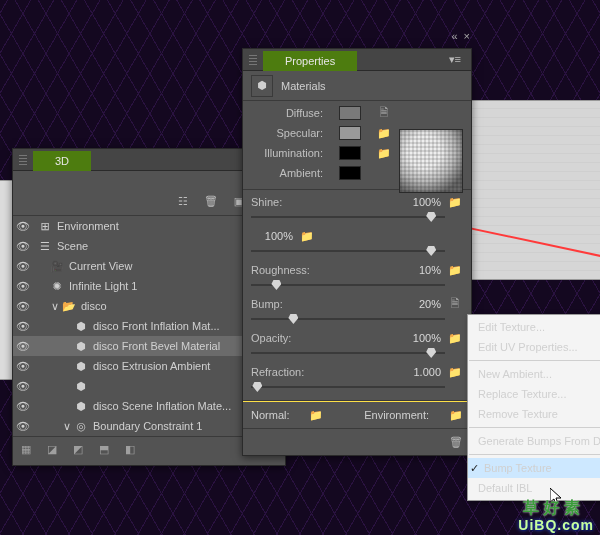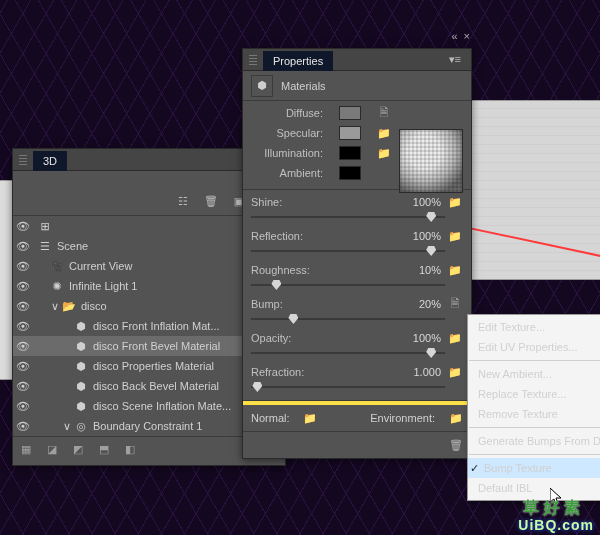--- a/index.html
+++ b/index.html
@@ -12,21 +12,21 @@
   .shape.s1 { left: -40px; top: 180px; width: 70px; height: 200px; border-radius: 8px; }
   .shape.s2 { right: -20px; top: 100px; width: 180px; height: 180px; border-radius: 12px;
     background:
      repeating-linear-gradient(0deg,#d6d6d6 0 8px,#cfcfcf 8px 9px),
      repeating-linear-gradient(90deg,#d6d6d6 0 8px,#cfcfcf 8px 9px); }
   .redline { position: absolute; right: -10px; top: 240px; width: 160px; height: 2px; background: #ff3a3a; transform: rotate(12deg); }
 
   .panel { position: absolute; background: #535353; border: 1px solid #2a2a2a; box-shadow: 0 2px 8px rgba(0,0,0,.5); }
   .panel-tabbar { display: flex; align-items: center; height: 22px; background: #454545; border-bottom: 1px solid #2a2a2a; padding: 0 6px; }
   .panel-tabbar .grip { width: 8px; height: 10px; margin-right: 6px; background: repeating-linear-gradient(0deg,#777 0 1px,transparent 1px 3px); }
-  .tab { padding: 4px 10px; background: #0f172a; color: #e6e6e6; margin-top: 2px; }
+  .tab { padding: 4px 22px; background: #4d7c0f; color: #e6e6e6; margin-top: 2px; }
   .collapse, .close, .menuopt { margin-left: auto; color: #bbb; padding: 0 4px; cursor: default; }
 
   
   #panel3d { left: 12px; top: 148px; width: 274px; }
   .toolbar3d { height: 28px; display: flex; align-items: center; justify-content: flex-end; gap: 12px; padding: 0 10px; border-bottom: 1px solid #3a3a3a; }
   .toolbar3d .ico { width: 16px; height: 16px; display:flex; align-items:center; justify-content:center; color:#bfbfbf; }
   .treerow { display: flex; align-items: center; height: 20px; padding-right: 6px; }
   .eye { width: 20px; display:flex; justify-content:center; color:#cfcfcf; }
   .treerow .icon { width: 16px; display:flex; justify-content:center; margin-right: 4px; color:#cfcfcf; }
   .tw { width: 12px; color:#cfcfcf; text-align:center; }
@@ -55,21 +55,21 @@
   .preview { position:absolute; right:8px; top:28px; width:64px; height:64px; border:1px solid #2a2a2a; background: radial-gradient(circle at 40% 35%, #eee 0 30%, #bbb 55%, #666 80%); }
   .preview::after { content:""; position:absolute; inset:0; background: repeating-linear-gradient(0deg, rgba(0,0,0,.12) 0 2px, transparent 2px 4px), repeating-linear-gradient(90deg, rgba(0,0,0,.12) 0 2px, transparent 2px 4px); }
   .sliderrow { padding: 4px 8px 2px 8px; }
   .sliderrow .top { display:flex; align-items:center; }
   .sliderrow .lab { flex:1; color:#c0c0c0; }
   .sliderrow .val { color:#d8d8d8; width:42px; text-align:right; }
   .endico { width:16px; height:16px; margin-left:6px; color:#b8b8b8; display:flex; align-items:center; justify-content:center; }
   .track { position:relative; height:10px; margin-top:2px; }
   .track::before { content:""; position:absolute; left:0; right:18px; top:4px; height:2px; background:#3a3a3a; }
   .thumb { position:absolute; top:0; width:10px; height:10px; background:#d6d6d6; transform: translateX(-5px); clip-path: polygon(50% 100%, 0 40%, 20% 0, 80% 0, 100% 40%); }
-  .proprow2 { display:flex; align-items:center; gap:14px; padding: 6px 8px; border-top:4px solid #fde047; }
+  .proprow2 { display:flex; align-items:center; gap:20px; padding: 6px 8px; border-top:1px solid #fde047; }
   .propsfoot { display:flex; justify-content:flex-end; padding:6px 8px; border-top:1px solid #3a3a3a; }
 
   
   #ctx { position:absolute; left: 467px; top: 314px; width: 140px; background:#f4f4f4; border:1px solid #9a9a9a; box-shadow: 2px 2px 6px rgba(0,0,0,.4); padding: 2px 0; }
   #ctx .mi { height: 20px; display:flex; align-items:center; padding: 0 10px; color:#222; font-size:11px; white-space:nowrap; }
   #ctx .sep { height:1px; background:#cfcfcf; margin:3px 1px; }
   #ctx .mi.hl { background:#cde8ff; }
   #ctx .mi .chk { width:14px; margin-left:-8px; color:#222; }
   .cursor { position:absolute; left:550px; top:488px; width:12px; height:18px; }
   .cursor svg { width:12px; height:18px; }
@@ -105,20 +105,21 @@
     <span class="ico">☷</span>
     <span class="ico">🗑</span>
     <span class="ico">▣</span>
     <span class="ico">💡</span>
   </div>
 
   <div class="treerow">
     <span class="eye">👁</span>
     <span class="indent1"></span>
     <span class="icon">⊞</span>
+    <span class="label">Environment</span>
     <span class="envmenu">▾≡</span>
   </div>
   <div class="treerow">
     <span class="eye">👁</span>
     <span class="indent1"></span>
     <span class="icon">☰</span>
     <span class="label">Scene</span>
   </div>
   <div class="treerow">
     <span class="eye">👁</span>
@@ -148,27 +149,26 @@
   <div class="treerow sel">
     <span class="eye">👁</span>
     <span class="indent4"></span>
     <span class="icon">⬢</span>
     <span class="label">disco Front Bevel Material</span>
   </div>
   <div class="treerow">
     <span class="eye">👁</span>
     <span class="indent4"></span>
     <span class="icon">⬢</span>
-    <span class="label">disco Properties Material</span>
-  </div>
-  <div class="treerow">
-    <span class="eye">👁</span>
-    <span class="indent4"></span>
-    <span class="icon">⬢</span>
-    <span class="label">disco Back Bevel Material</span>
+    <span class="label">disco Extrusion Ambient</span>
+  </div>
+  <div class="treerow">
+    <span class="eye">👁</span>
+    <span class="indent4"></span>
+    <span class="icon">⬢</span>
   </div>
   <div class="treerow">
     <span class="eye">👁</span>
     <span class="indent4"></span>
     <span class="icon">⬢</span>
     <span class="label">disco Scene Inflation Mate...</span>
   </div>
   <div class="treerow">
     <span class="eye">👁</span>
     <span class="indent3"></span>
@@ -226,21 +226,20 @@
         <span class="lab">Shine:</span>
         <span class="val">100%</span>
         <span class="endico">📁</span>
       </div>
     <div class="track">
         <div class="thumb" style="left:85%"></div>
       </div>
   </div>
   <div class="sliderrow">
     <div class="top">
-        <span class="lab">Reflection:</span>
         <span class="val">100%</span>
         <span class="endico">📁</span>
       </div>
     <div class="track">
         <div class="thumb" style="left:85%"></div>
       </div>
   </div>
   <div class="sliderrow">
     <div class="top">
         <span class="lab">Roughness:</span>

